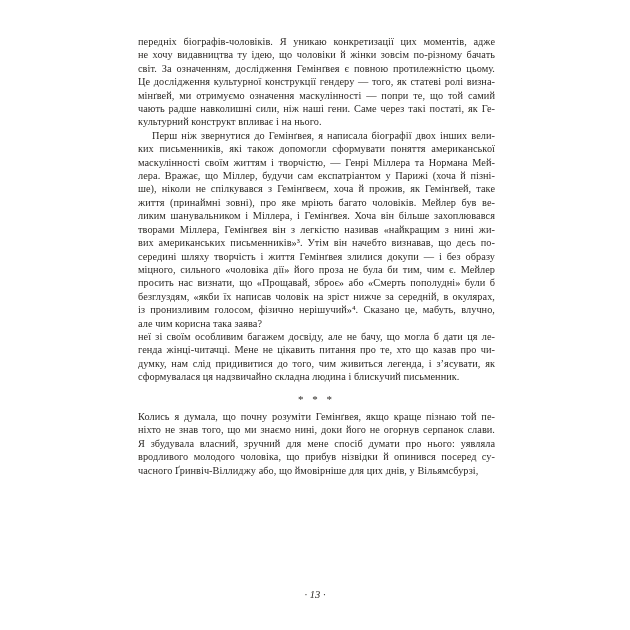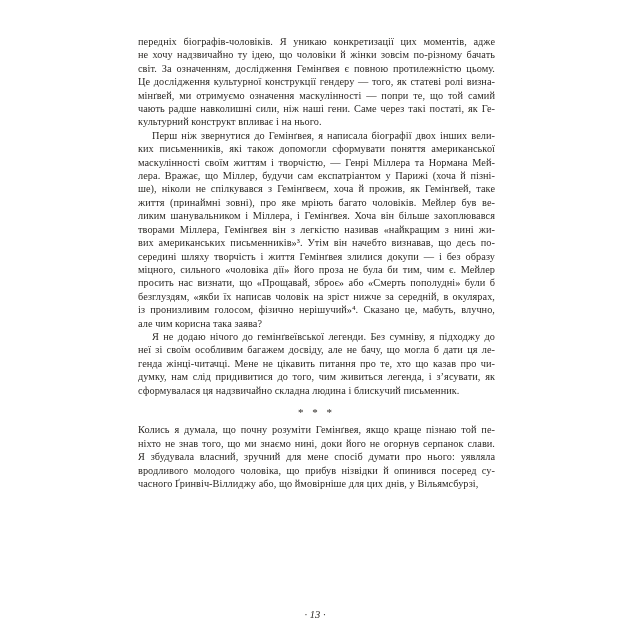--- a/index.html
+++ b/index.html
@@ -47,37 +47,37 @@
     font-size: 11px;
     line-height: 13.4px;
     text-align: center;
     letter-spacing: 3px;
     margin: 9px 0 4px 0;
     color: #2d2a26;
   }
   .pagenum {
     position: absolute;
     left: 0;
-    top: 609px;
+    top: 589px;
     width: 630px;
     text-align: center;
     font-style: italic;
     font-size: 10.5px;
     color: #2d2a26;
   }
 </style>
 </head>
 <body>
 
 <main class="book-page">
   <section class="text-col">
     <div>
         <div class="para">
           <div class="line first">передніх біографів-чоловіків. Я уникаю конкретизації цих моментів, адже</div>
-          <div class="line">не хочу надзвичайно ту ідею, що чоловіки й жінки зовсім по-різному бачать</div>
+          <div class="line">не хочу видавництва ту ідею, що чоловіки й жінки зовсім по-різному бачать</div>
           <div class="line">світ. За означенням, дослідження Гемінґвея є повною протилежністю цьому.</div>
           <div class="line">Це дослідження культурної конструкції гендеру — того, як статеві ролі визна-</div>
           <div class="line">мінґвей, ми отримуємо означення маскулінності — попри те, що той самий</div>
           <div class="line">чають радше навколишні сили, ніж наші гени. Саме через такі постаті, як Ге-</div>
           <div class="line last">культурний конструкт впливає і на нього.</div>
         </div>
         <div class="para indent">
           <div class="line first">Перш ніж звернутися до Гемінґвея, я написала біографії двох інших вели-</div>
           <div class="line">ких письменників, які також допомогли сформувати поняття американської</div>
           <div class="line">маскулінності своїм життям і творчістю, — Генрі Міллера та Нормана Мей-</div>
@@ -88,21 +88,20 @@
           <div class="line">творами Міллера, Гемінґвея він з легкістю називав «найкращим з нині жи-</div>
           <div class="line">вих американських письменників»³. Утім він начебто визнавав, що десь по-</div>
           <div class="line">середині шляху творчість і життя Гемінґвея злилися докупи — і без образу</div>
           <div class="line">міцного, сильного «чоловіка дії» його проза не була би тим, чим є. Мейлер</div>
           <div class="line">просить нас визнати, що «Прощавай, зброє» або «Смерть пополудні» були б</div>
           <div class="line">безглуздям, «якби їх написав чоловік на зріст нижче за середній, в окулярах,</div>
           <div class="line">із пронизливим голосом, фізично нерішучий»⁴. Сказано це, мабуть, влучно,</div>
           <div class="line last">але чим корисна така заява?</div>
         </div>
         <div class="para indent">
-          <div class="line first">Я не додаю нічого до гемінґвеївської легенди. Без сумніву, я підходжу до</div>
           <div class="line">неї зі своїм особливим багажем досвіду, але не бачу, що могла б дати ця ле-</div>
           <div class="line">генда жінці-читачці. Мене не цікавить питання про те, хто що казав про чи-</div>
           <div class="line">думку, нам слід придивитися до того, чим живиться легенда, і з’ясувати, як</div>
           <div class="line last">сформувалася ця надзвичайно складна людина і блискучий письменник.</div>
         </div>
       </div>
     <div class="divider">* * *</div>
     <div>
         <div class="para">
           <div class="line first">Колись я думала, що почну розуміти Гемінґвея, якщо краще пізнаю той пе-</div>

